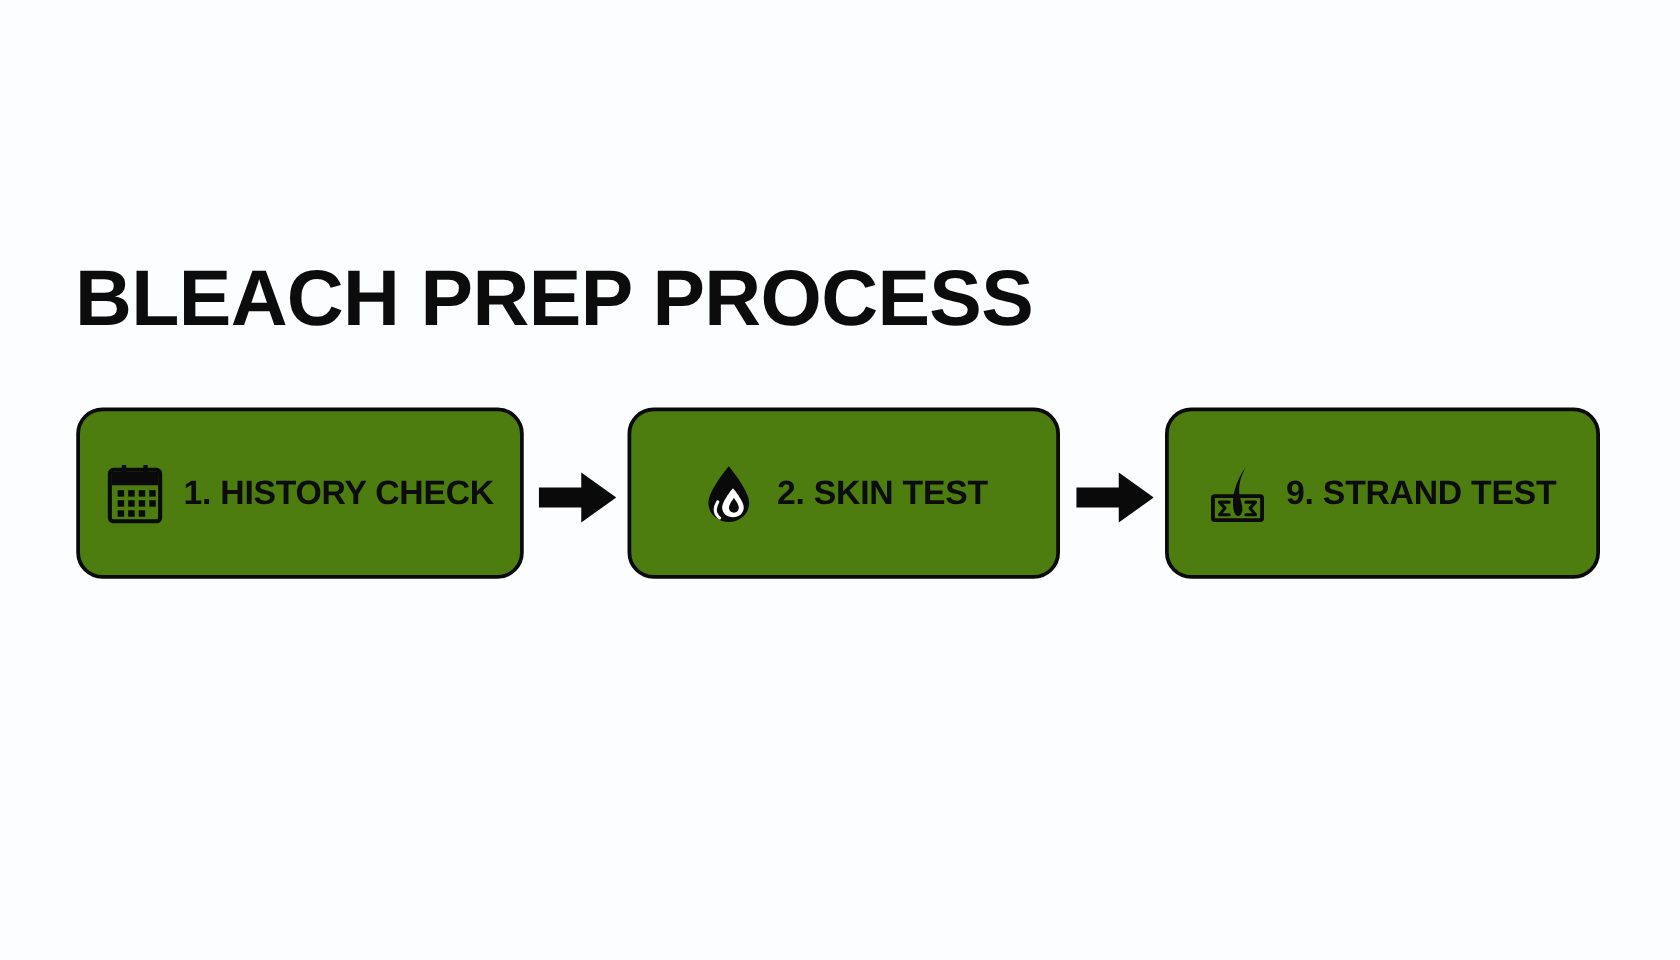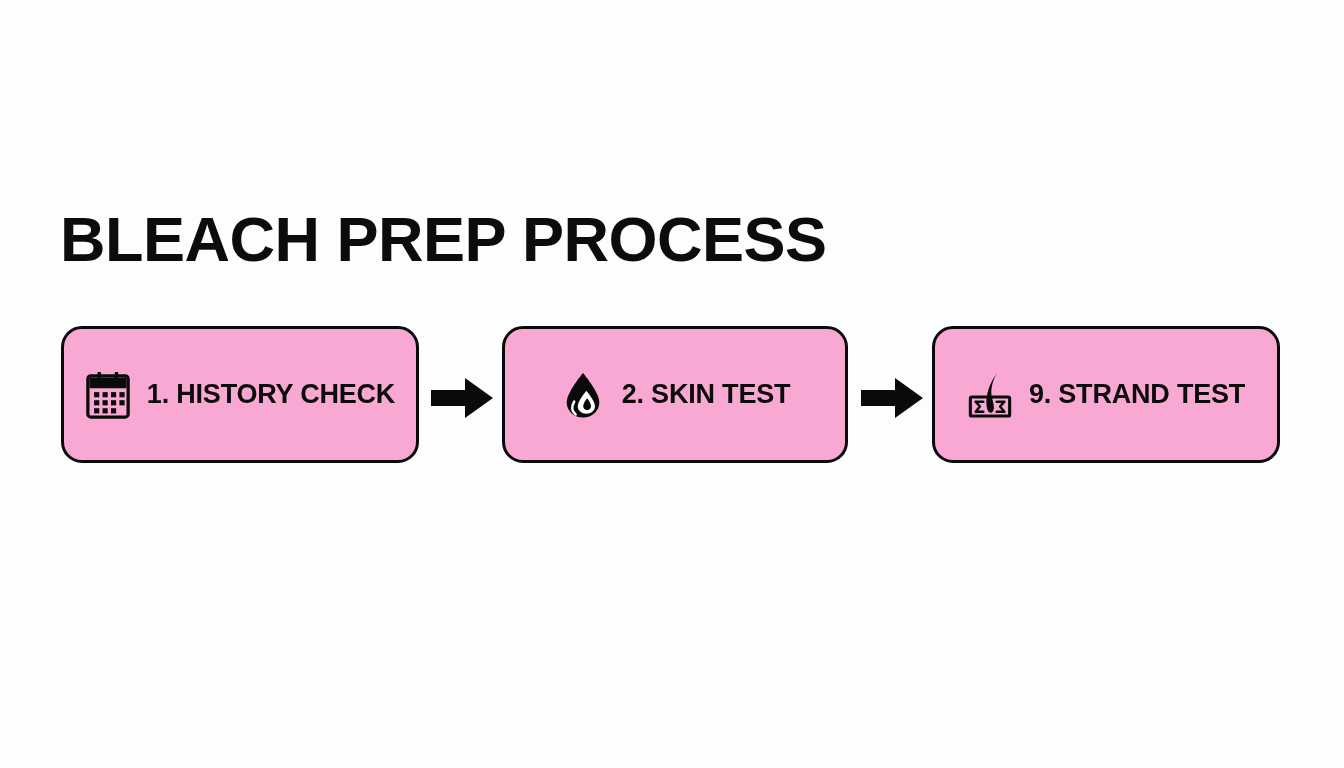--- a/index.html
+++ b/index.html
@@ -44,21 +44,21 @@
     left: 0;
     top: 326px;
     width: 1344px;
     height: 140px;
   }
 
   .step-card {
     position: absolute;
     top: 0;
     height: 137px;
-    background: #f9a8d4;
+    background: #4d7c0f;
     border: 3.2px solid #0a0a0a;
     border-radius: 21px;
     box-sizing: border-box;
     display: flex;
     flex-direction: row;
     align-items: center;
     justify-content: center;
     gap: 16px;
   }
 

